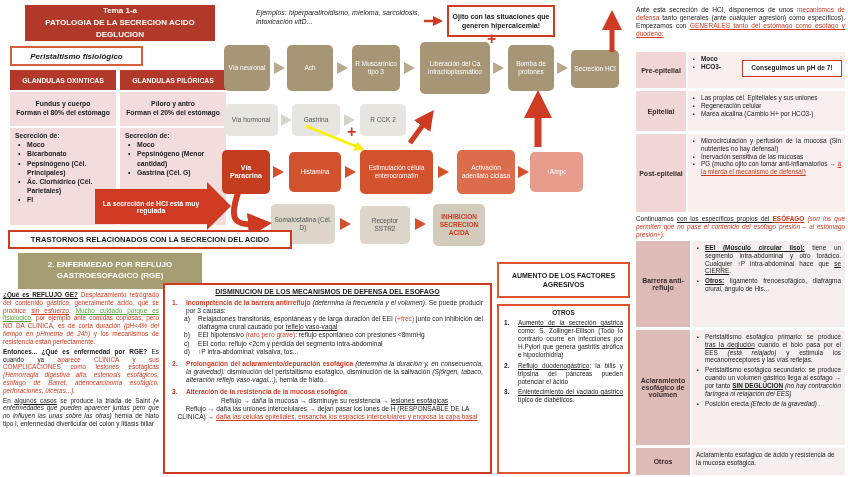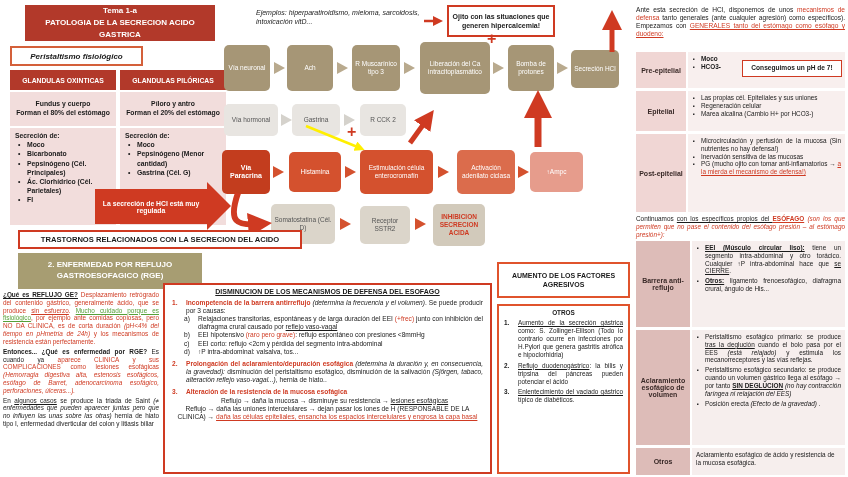--- a/index.html
+++ b/index.html
@@ -47,21 +47,21 @@
   .rb::before{content:"▪";position:absolute;left:1px;font-size:5.5px;top:1px;}
   .overlay{position:absolute;left:0;top:0;pointer-events:none;}
 </style>
 </head>
 <body>
 
 <div id="canvas">
 
   <div class="abs hdr-red ctr" style="left:25px;top:5px;width:190px;height:36px;font-size:8px;line-height:1.5;flex-direction:column;">
     <div>Tema 1-a</div>
-    <div>PATOLOGIA DE LA SECRECION ACIDO GASTRICA</div>
+    <div>PATOLOGIA DE LA SECRECION ACIDO DEGLUCION</div>
   </div>
 
   <div class="abs ctr b it" style="left:10px;top:46px;width:133px;height:20px;border:2px solid #d4603a;font-size:8px;background:#fff;">Peristaltismo fisiológico</div>
 
   <div class="abs hdr-red ctr" style="left:10px;top:70px;width:106px;height:20px;font-size:6.8px;">GLANDULAS OXINTICAS</div>
   <div class="abs hdr-red ctr" style="left:120px;top:70px;width:106px;height:20px;font-size:6.8px;">GLANDULAS PILÓRICAS</div>
 
   <div class="abs pink ctr" style="left:10px;top:92px;width:106px;height:34px;font-size:6.8px;font-weight:bold;flex-direction:column;line-height:1.3;">
     <span>Fundus y cuerpo</span>
     <span>Forman el 80% del estómago</span>
@@ -82,21 +82,21 @@
   <div class="abs pink gl-list" style="left:120px;top:128px;width:106px;height:97px;">
     <div>Secreción de:</div>
     <div class="gl-li">Moco</div>
     <div class="gl-li">Pepsinógeno (Menor cantidad)</div>
     <div class="gl-li">Gastrina (Cél. G)</div>
   </div>
 
   <div class="abs ctr" style="left:95px;top:189px;width:112px;height:35px;background:#cf3a22;color:#fff;font-weight:bold;font-size:6.8px;z-index:5;">La secreción de HCl está muy regulada</div>
   <div class="abs" style="left:207px;top:182px;width:0;height:0;border-top:24px solid transparent;border-bottom:24px solid transparent;border-left:24px solid #cf3a22;z-index:5;"></div>
 
-  <div class="abs ctr b" style="left:18px;top:230px;width:284px;height:19px;border:2px solid #cf3a22;background:#fff;font-size:7.6px;z-index:6;">TRASTORNOS RELACIONADOS CON LA SECRECION DEL ACIDO</div>
+  <div class="abs ctr b" style="left:8px;top:230px;width:284px;height:19px;border:2px solid #cf3a22;background:#fff;font-size:7.6px;z-index:6;">TRASTORNOS RELACIONADOS CON LA SECRECION DEL ACIDO</div>
 
   <div class="abs ctr b" style="left:18px;top:253px;width:184px;height:36px;background:#a79d72;color:#fff;font-size:8px;line-height:1.35;padding:2px;">2. ENFERMEDAD POR REFLUJO GASTROESOFAGICO (RGE)</div>
 
 
   <div class="abs smalltxt" style="left:3px;top:291px;width:156px;">
     <div>
       <span class="b u">¿Qué es REFLUJO GE?</span><span class="red"> Desplazamiento retrógrado del contenido gástrico, generalmente ácido, que se produce </span><span class="ru">sin esfuerzo</span><span class="red">. </span><span class="green">Mucho cuidado porque es fisiológico</span><span class="red">, por ejemplo ante comidas copiosas, pero NO DA CLINICA, es de corta duración </span><span class="red it">(pH&lt;4% del tiempo en pHmetría de 24h)</span><span class="red"> y los mecanismos de resistencia están perfectamente.</span>
     </div>
     <div style="margin-top:2px;">
       <span class="b">Entonces... ¿Qué es enfermedad por RGE?</span><span> Es cuando ya </span><span class="red">aparece CLINICA y sus COMPLICACIONES</span><span class="red"> como lesiones esofágicas </span><span class="red it">(Hemorragia digestiva alta, estenosis esofágicos, esófago de Barret, adenocarcinoma esofágico, perforaciones, úlceras...).</span>

